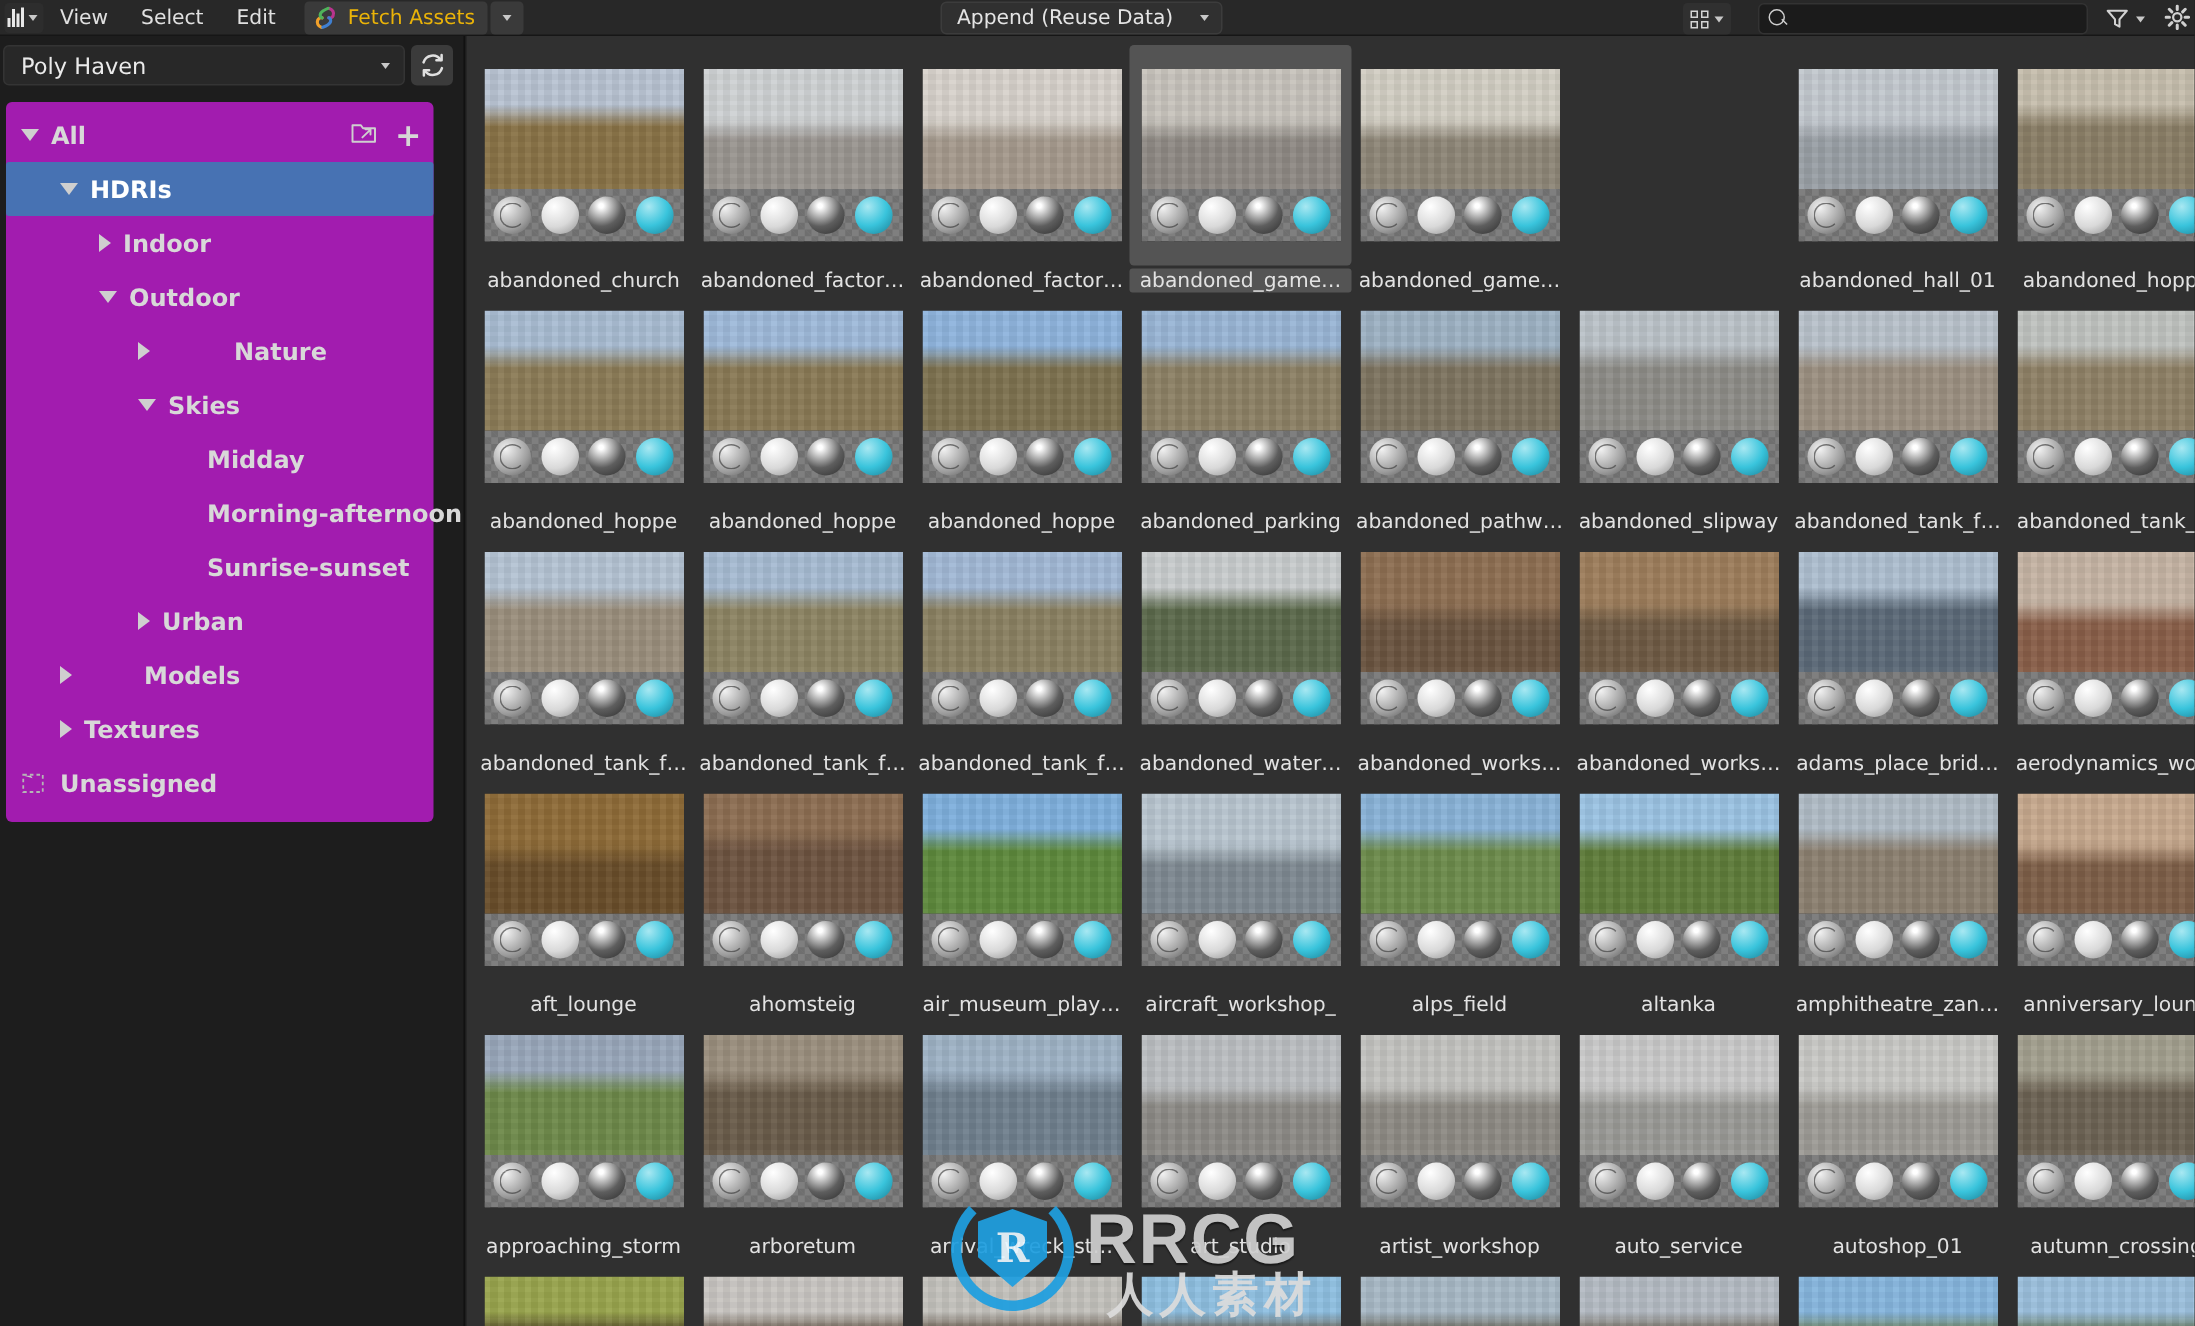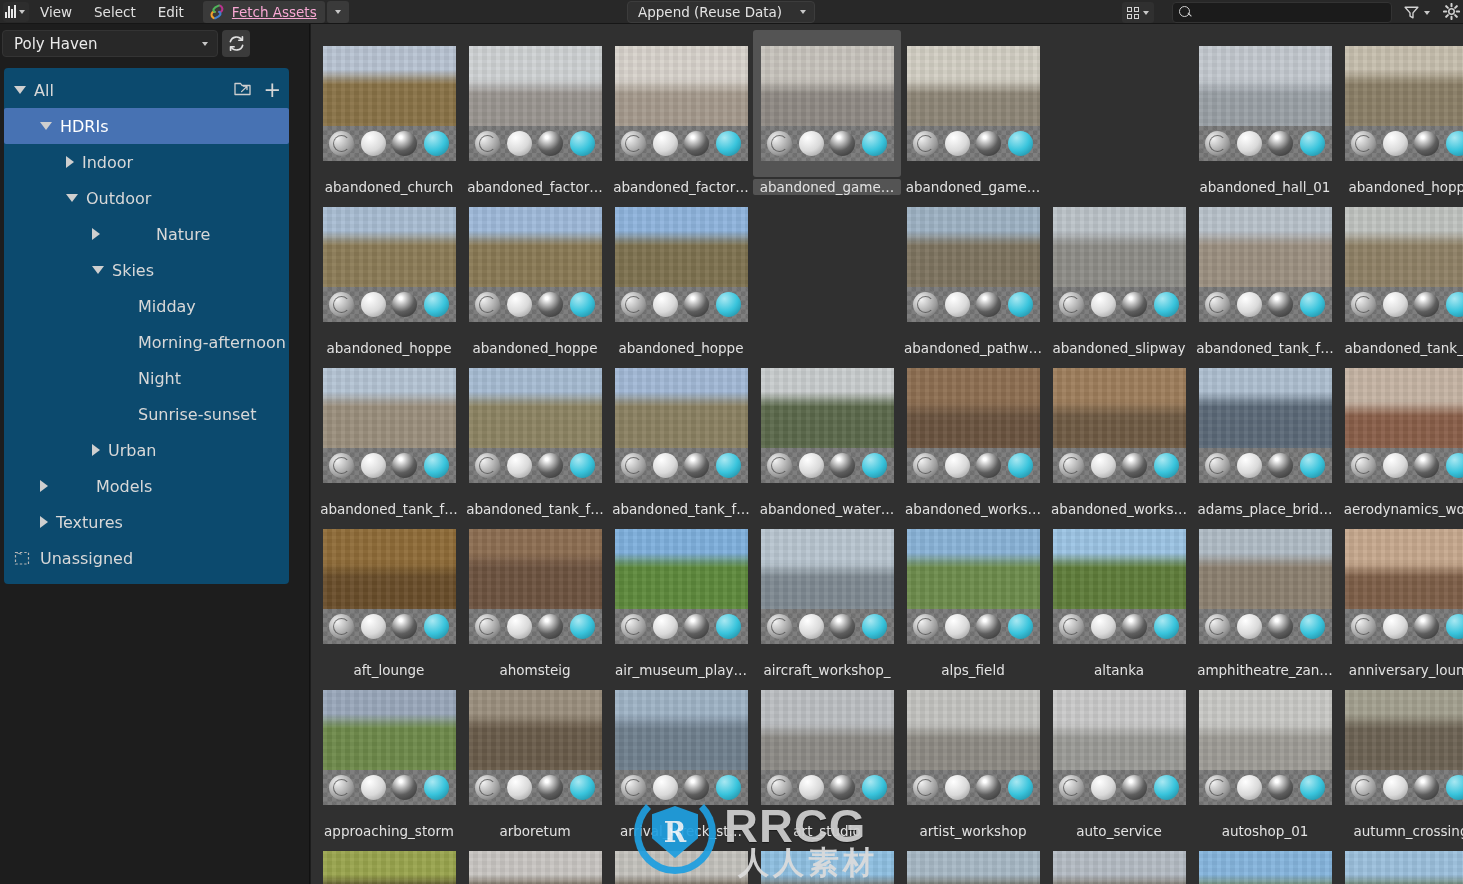--- a/index.html
+++ b/index.html
@@ -34,21 +34,21 @@
   }
   .menu-item {
     color: #e0e0e0; font-size: 13.5px; padding: 0 11px; height: 24px;
     line-height: 24px; cursor: default; white-space: nowrap;
   }
   .fetch-btn {
     display: flex; align-items: center; gap: 7px; height: 22px;
     background: #3a3a3a; border-radius: 3px; padding: 0 8px 0 6px;
     margin-left: 8px;
   }
-  .fetch-label { color: #f9a8d4; font-size: 13.5px; text-decoration: underline; }
+  .fetch-label { color: #eab308; font-size: 13.5px; }
   .fetch-drop {
     width: 22px; height: 22px; background: #3a3a3a; border-radius: 3px;
     margin-left: 2px; display: flex; align-items: center; justify-content: center;
   }
   #import-dropdown {
     position: absolute; left: 627px; top: 1px; width: 188px; height: 22px;
     background: #303030; border: 1px solid #3c3c3c; border-radius: 4px;
     display: flex; align-items: center; justify-content: space-between;
     padding: 0 8px 0 10px;
   }
@@ -82,36 +82,36 @@
     position: absolute; right: 3px; top: 3px; width: 17px; height: 17px;
     color: #d0d0d0;
   }
 
   
   #sidebar {
     position: absolute; left: 0; top: 24px; width: 310px; height: 860px;
     background: #1d1d1d; border-right: 1px solid #111;
   }
   #lib-row {
-    position: absolute; left: 2px; top: 6px; width: 248px; height: 27px;
+    position: absolute; left: 2px; top: 6px; width: 300px; height: 27px;
     display: flex; align-items: center; gap: 4px;
   }
   #lib-select {
     flex: 1; height: 27px; background: #282828; border: 1px solid #343434;
     border-radius: 4px; display: flex; align-items: center;
     justify-content: space-between; padding: 0 9px 0 11px;
   }
   #lib-select span.lbl { color: #eaeaea; font-size: 15px; }
   #refresh-btn {
     width: 28px; height: 27px; background: #3b3b3b; border-radius: 4px;
     display: flex; align-items: center; justify-content: center;
   }
   #tree {
     position: absolute; left: 4px; top: 44px; width: 285px;
-    background: #0c4a6e; border-radius: 4px; padding: 4px 0 8px 0;
+    background: #a21caf; border-radius: 4px; padding: 4px 0 8px 0; font-weight: bold;
   }
   .trow {
     position: relative; height: 36px; display: flex; align-items: center;
     font-size: 16px; color: #d8d8d8; padding-right: 6px;
   }
   .trow.selected { background: #4772b3; color: #fff; border-radius: 2px; }
   .tri-d {
     width: 0; height: 0; border-left: 6px solid transparent;
     border-right: 6px solid transparent; border-top: 8px solid #cfcfcf;
     margin-right: 8px; flex: 0 0 auto;
@@ -330,24 +330,20 @@
       <div class="trow" style="padding-left: 114px;">
         <span class="tri-none" style="width: 20px;"></span>
         <span class="lbl">Midday</span>
       </div>
       <div class="trow" style="padding-left: 114px;">
         <span class="tri-none" style="width: 20px;"></span>
         <span class="lbl">Morning-afternoon</span>
       </div>
       <div class="trow" style="padding-left: 114px;">
         <span class="tri-none" style="width: 20px;"></span>
-        <span class="lbl">Night</span>
-      </div>
-      <div class="trow" style="padding-left: 114px;">
-        <span class="tri-none" style="width: 20px;"></span>
         <span class="lbl">Sunrise-sunset</span>
       </div>
       <div class="trow" style="padding-left: 88px;">
         <span class="tri-r"></span>
         <span class="lbl">Urban</span>
       </div>
       <div class="trow" style="padding-left: 36px; gap: 40px;">
         <span class="tri-r"></span>
         <span class="lbl">Models</span>
       </div>
@@ -519,20 +515,36 @@
           <div class="spheres">
             <span class="sph world"></span>
             <span class="sph diffuse"></span>
             <span class="sph metal"></span>
             <span class="sph glossy"></span>
           </div>
         </div>
       </div>
       <div class="caption">abandoned_hoppe</div>
     </div>
+    <div class="cell" style="left: 442px; top: 167px;">
+      <div class="card">
+        <div class="thumb">
+          <div class="pano" style="background: linear-gradient(rgb(154, 182, 214) 0%, rgb(154, 182, 214) 30%, rgb(141, 129, 101) 48%, rgb(141, 129, 101) 100%);">
+            <div style="position: absolute; inset: 0px; opacity: 0.3; background-image: repeating-linear-gradient(90deg, rgba(255, 255, 255, 0.14) 0px, rgba(255, 255, 255, 0.14) 4px, rgba(0, 0, 0, 0.14) 4px, rgba(0, 0, 0, 0.14) 9px), repeating-linear-gradient(0deg, rgba(255, 255, 255, 0.07) 0px, rgba(255, 255, 255, 0.07) 3px, rgba(0, 0, 0, 0.09) 3px, rgba(0, 0, 0, 0.09) 7px);"></div>
+          </div>
+          <div class="spheres">
+            <span class="sph world"></span>
+            <span class="sph diffuse"></span>
+            <span class="sph metal"></span>
+            <span class="sph glossy"></span>
+          </div>
+        </div>
+      </div>
+      <div class="caption">abandoned_parking</div>
+    </div>
     <div class="cell" style="left: 588px; top: 167px;">
       <div class="card">
         <div class="thumb">
           <div class="pano" style="background: linear-gradient(rgb(158, 178, 196) 0%, rgb(158, 178, 196) 30%, rgb(126, 116, 96) 48%, rgb(126, 116, 96) 100%);">
             <div style="position: absolute; inset: 0px; opacity: 0.3; background-image: repeating-linear-gradient(90deg, rgba(255, 255, 255, 0.14) 0px, rgba(255, 255, 255, 0.14) 4px, rgba(0, 0, 0, 0.14) 4px, rgba(0, 0, 0, 0.14) 9px), repeating-linear-gradient(0deg, rgba(255, 255, 255, 0.07) 0px, rgba(255, 255, 255, 0.07) 3px, rgba(0, 0, 0, 0.09) 3px, rgba(0, 0, 0, 0.09) 7px);"></div>
           </div>
           <div class="spheres">
             <span class="sph world"></span>
             <span class="sph diffuse"></span>
             <span class="sph metal"></span>

